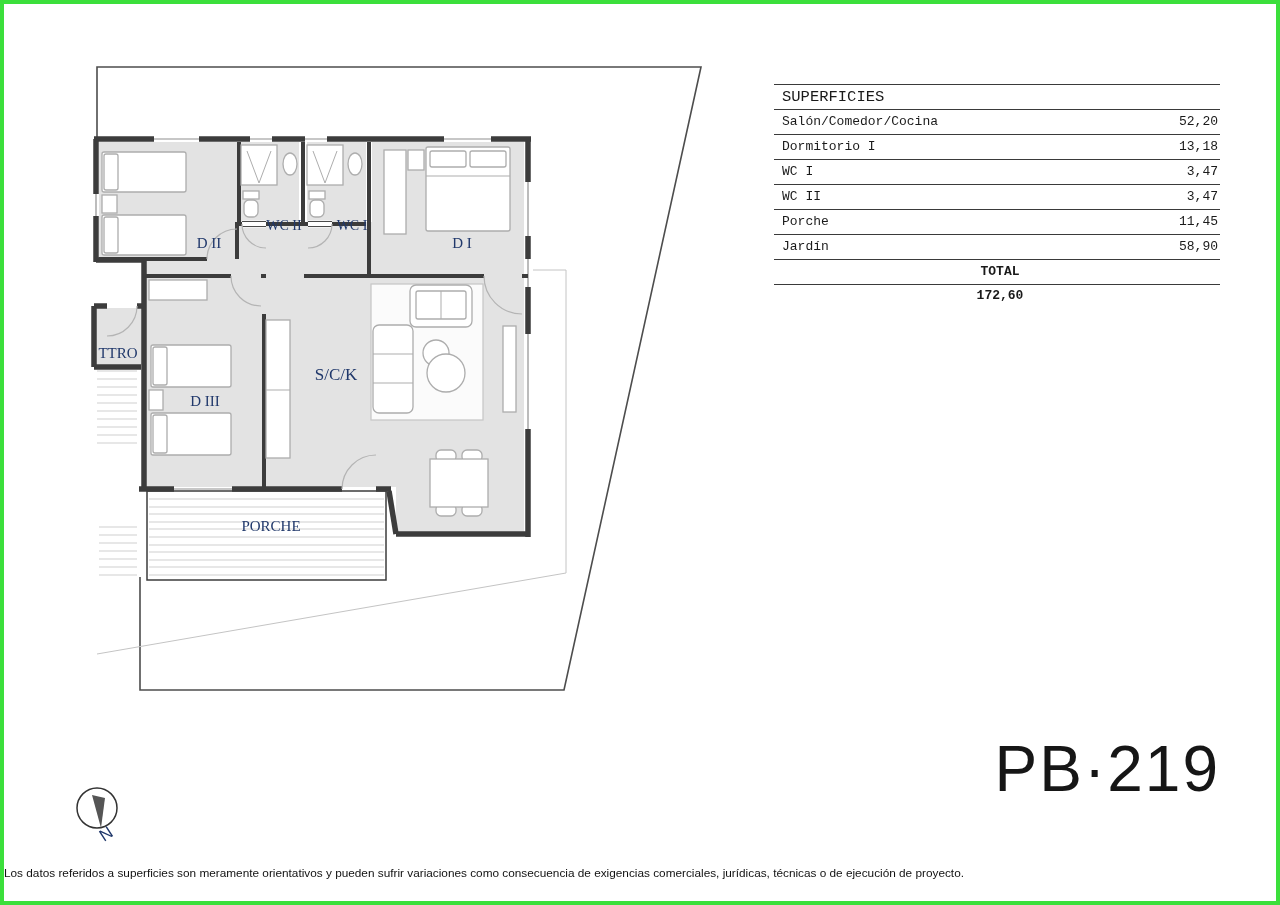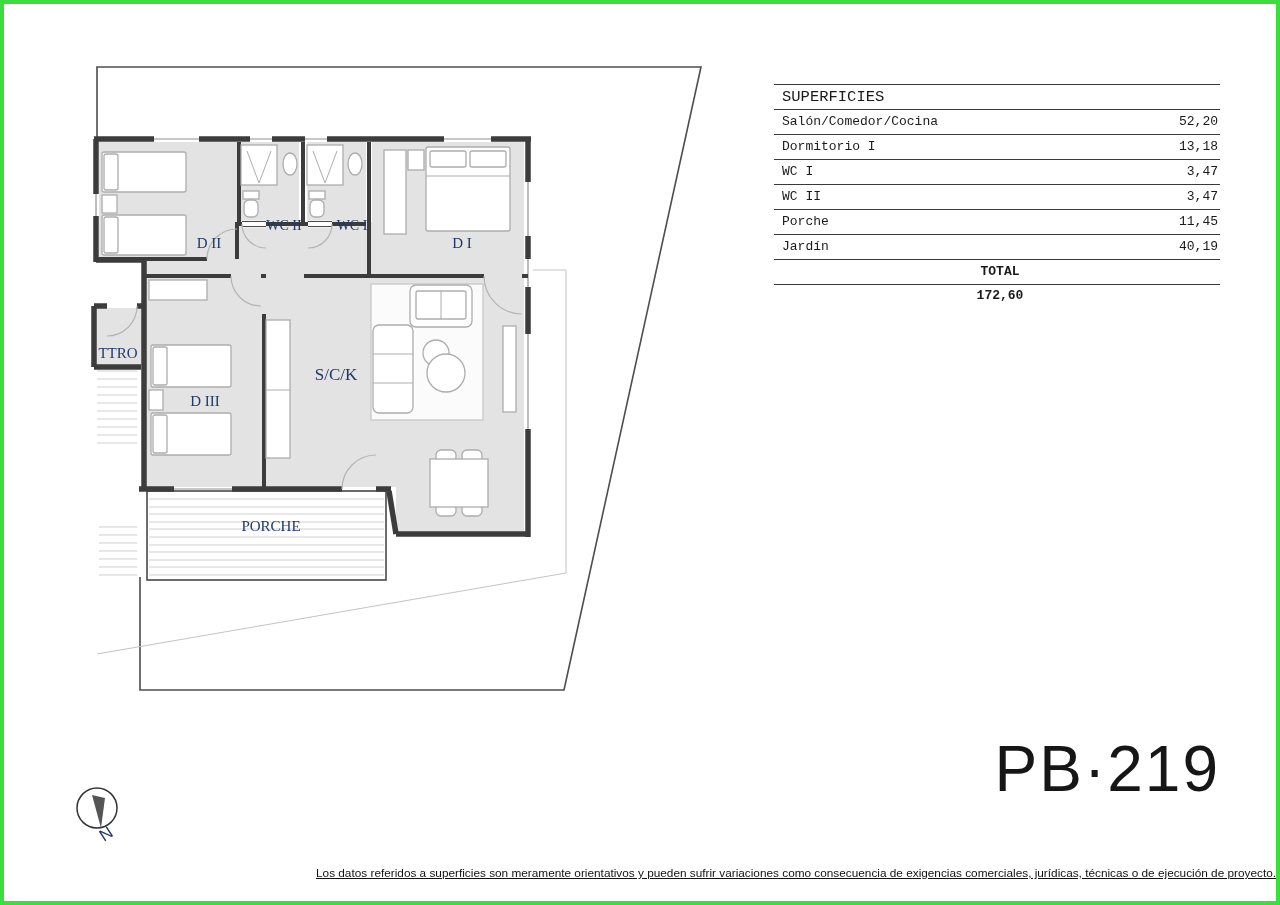--- a/index.html
+++ b/index.html
@@ -22,22 +22,22 @@
   .trow.header{font-size:15.5px;}
   .trow.total{font-weight:bold;flex-direction:column;}
   
   .plan-code{
     position:absolute;top:728px;right:56px;
     font-size:64px;letter-spacing:2px;color:#161616;
     font-family:"Liberation Sans",sans-serif;
   }
   
   .disclaimer{
-    position:absolute;left:0;right:0;top:862px;text-align:right;
-    font-size:11.8px;color:#111;text-decoration:underline;
+    position:absolute;left:0;right:0;top:862px;text-align:left;
+    font-size:11.8px;color:#111;
   }
 </style>
 </head>
 <body>
 
 <div class="page">
 
   <svg width="1280" height="905" viewBox="0 0 1280 905" style="position:absolute;left:0;top:0;">
 
     <path d="M93,190 L93,63 L697,63 L560,686 L136,686 L136,573" fill="none" stroke="#4d4d4d" stroke-width="1.6"></path>
@@ -205,21 +205,21 @@
     <div class="trow">
       <span class="lab">WC II</span>
       <span class="val">3,47</span>
     </div>
     <div class="trow">
       <span class="lab">Porche</span>
       <span class="val">11,45</span>
     </div>
     <div class="trow">
       <span class="lab">Jardín</span>
-      <span class="val">40,19</span>
+      <span class="val">58,90</span>
     </div>
     <div class="trow total">
       <span class="lab">TOTAL</span>
       <span class="val">172,60</span>
     </div>
   </div>
 
   <div class="plan-code">PB·219</div>
 
   <div class="disclaimer">Los datos referidos a superficies son meramente orientativos y pueden sufrir variaciones como consecuencia de exigencias comerciales, jurídicas, técnicas o de ejecución de proyecto.</div>

